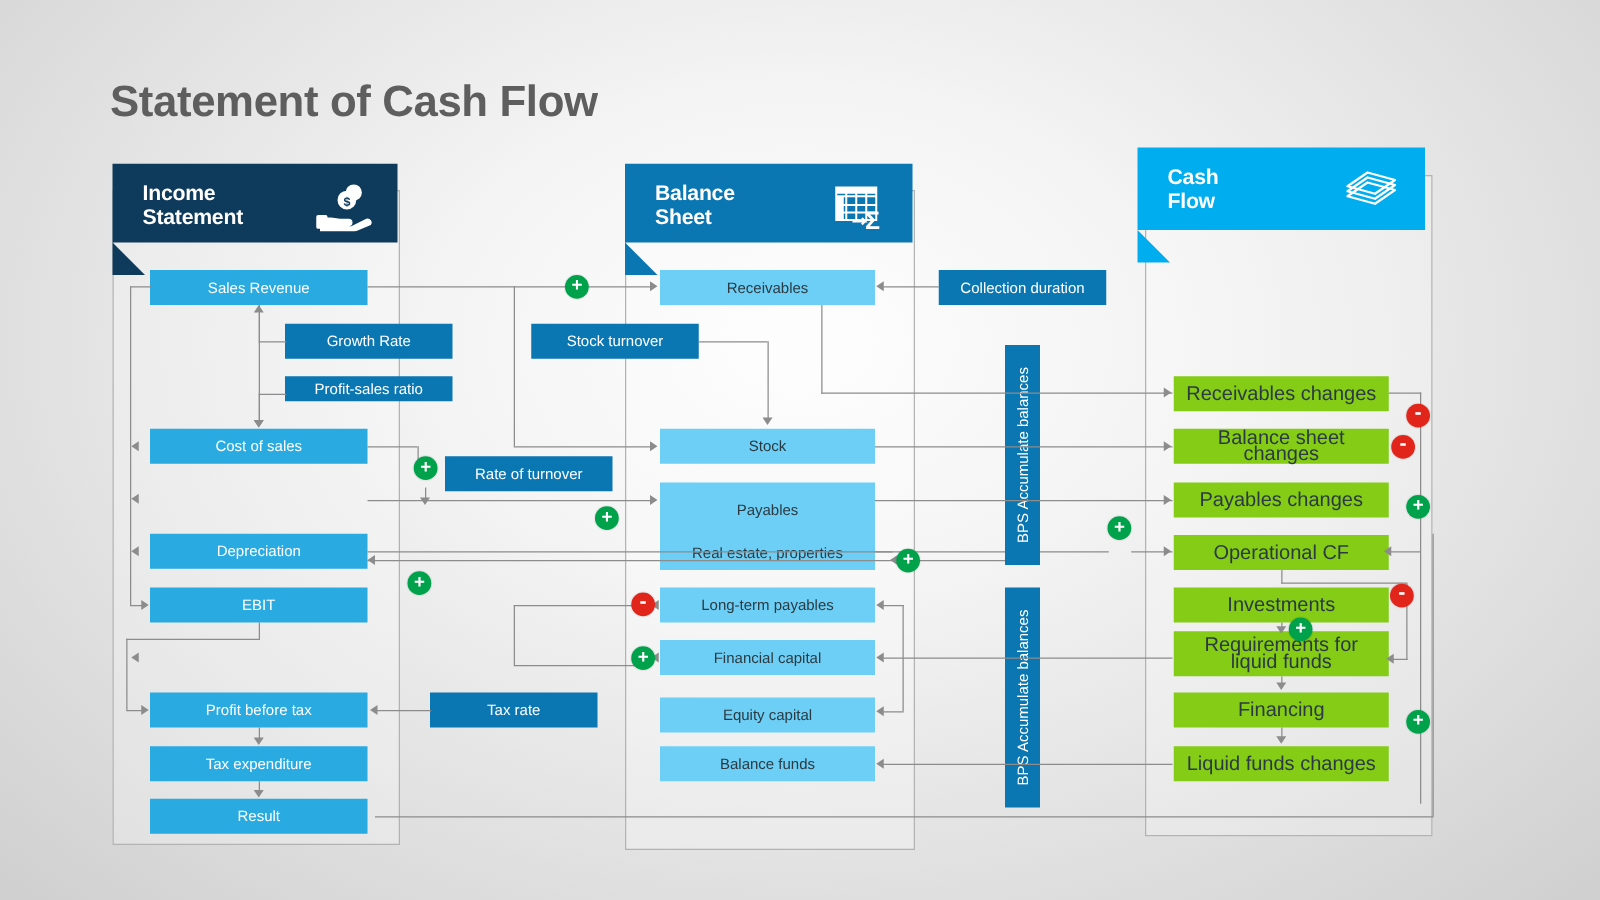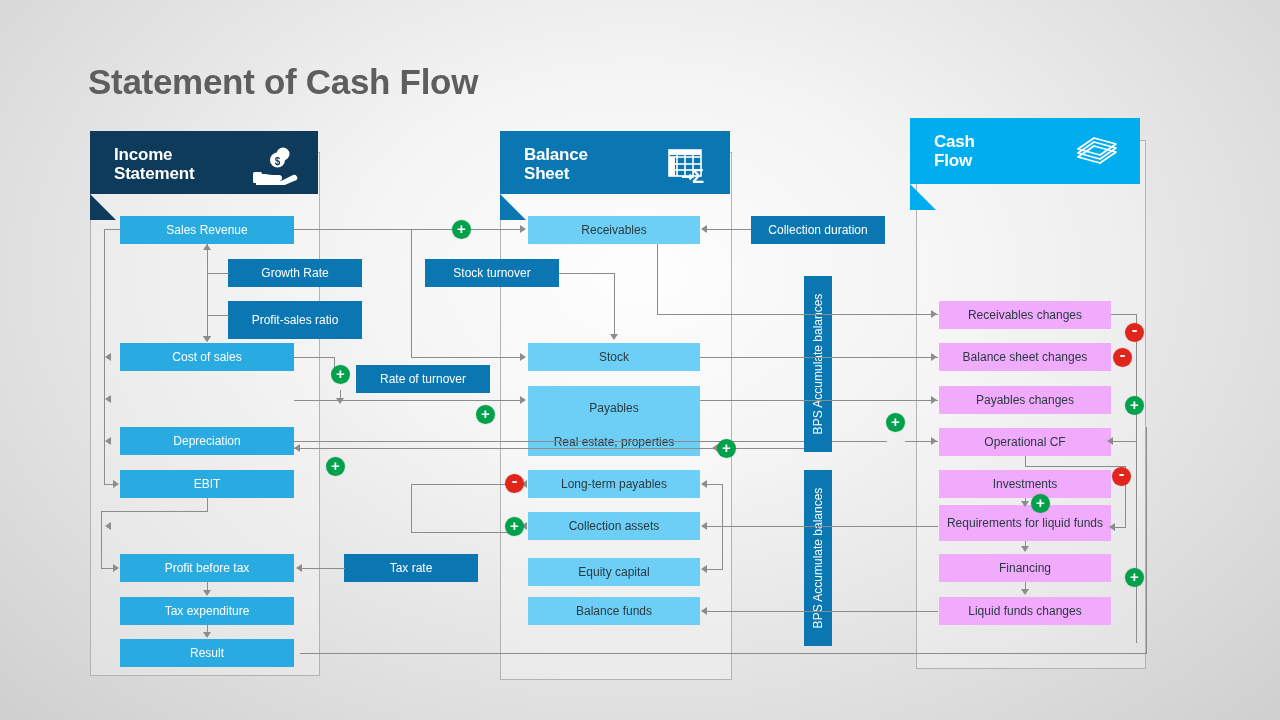--- a/index.html
+++ b/index.html
@@ -35,21 +35,21 @@
     border-style:solid;border-width:26px 0 0 26px;
   }
 
   
   .node{
     position:absolute;display:flex;align-items:center;justify-content:center;
     text-align:center;line-height:13px;box-sizing:border-box;padding:0 4px;
   }
   .n-is{background:#29abe2;color:#ffffff;font-size:12px;}
   .n-bs{background:#6dcff6;color:#2b3a42;font-size:12px;}
-  .n-cf{background:#f0abfc;color:#2b3a42;font-size:12px;}
+  .n-cf{background:#84cc16;color:#2b3a42;font-size:16px;}
   .n-drv{background:#0b77b2;color:#ffffff;font-size:12px;}
 
   .n-vert{
     position:absolute;background:#0b77b2;color:#ffffff;font-size:12px;
     display:flex;align-items:center;justify-content:center;
   }
   .n-vert span{
     transform:rotate(-90deg);white-space:nowrap;display:block;
   }
 
@@ -141,29 +141,29 @@
 
   <div class="node n-is" style="left:120px;top:216px;width:174px;height:28px;">Sales Revenue</div>
   <div class="node n-is" style="left:120px;top:343px;width:174px;height:28px;">Cost of sales</div>
   <div class="node n-is" style="left:120px;top:427px;width:174px;height:28px;">Depreciation</div>
   <div class="node n-is" style="left:120px;top:470px;width:174px;height:28px;">EBIT</div>
   <div class="node n-is" style="left:120px;top:554px;width:174px;height:28px;">Profit before tax</div>
   <div class="node n-is" style="left:120px;top:597px;width:174px;height:28px;">Tax expenditure</div>
   <div class="node n-is" style="left:120px;top:639px;width:174px;height:28px;">Result</div>
 
   <div class="node n-drv" style="left:228px;top:259px;width:134px;height:28px;">Growth Rate</div>
-  <div class="node n-drv" style="left:228px;top:301px;width:134px;height:38px;">Profit-sales ratio</div>
+  <div class="node n-drv" style="left:228px;top:301px;width:134px;height:20px;">Profit-sales ratio</div>
   <div class="node n-drv" style="left:344px;top:554px;width:134px;height:28px;">Tax rate</div>
 
   <div class="node n-bs" style="left:528px;top:216px;width:172px;height:28px;">Receivables</div>
   <div class="node n-bs" style="left:528px;top:343px;width:172px;height:28px;">Stock</div>
   <div class="node n-bs" style="left:528px;top:386px;width:172px;height:44px;">Payables</div>
   <div class="node n-bs" style="left:528px;top:428px;width:172px;height:28px;">Real estate, properties</div>
   <div class="node n-bs" style="left:528px;top:470px;width:172px;height:28px;">Long-term payables</div>
-  <div class="node n-bs" style="left:528px;top:512px;width:172px;height:28px;">Collection assets</div>
+  <div class="node n-bs" style="left:528px;top:512px;width:172px;height:28px;">Financial capital</div>
   <div class="node n-bs" style="left:528px;top:558px;width:172px;height:28px;">Equity capital</div>
   <div class="node n-bs" style="left:528px;top:597px;width:172px;height:28px;">Balance funds</div>
 
   <div class="node n-drv" style="left:425px;top:259px;width:134px;height:28px;">Stock turnover</div>
   <div class="node n-drv" style="left:356px;top:365px;width:134px;height:28px;">Rate of turnover</div>
   <div class="node n-drv" style="left:751px;top:216px;width:134px;height:28px;">Collection duration</div>
 
   <div class="n-vert" style="left:804px;top:276px;width:28px;height:176px;">
     <span>BPS Accumulate balances</span>
   </div>

